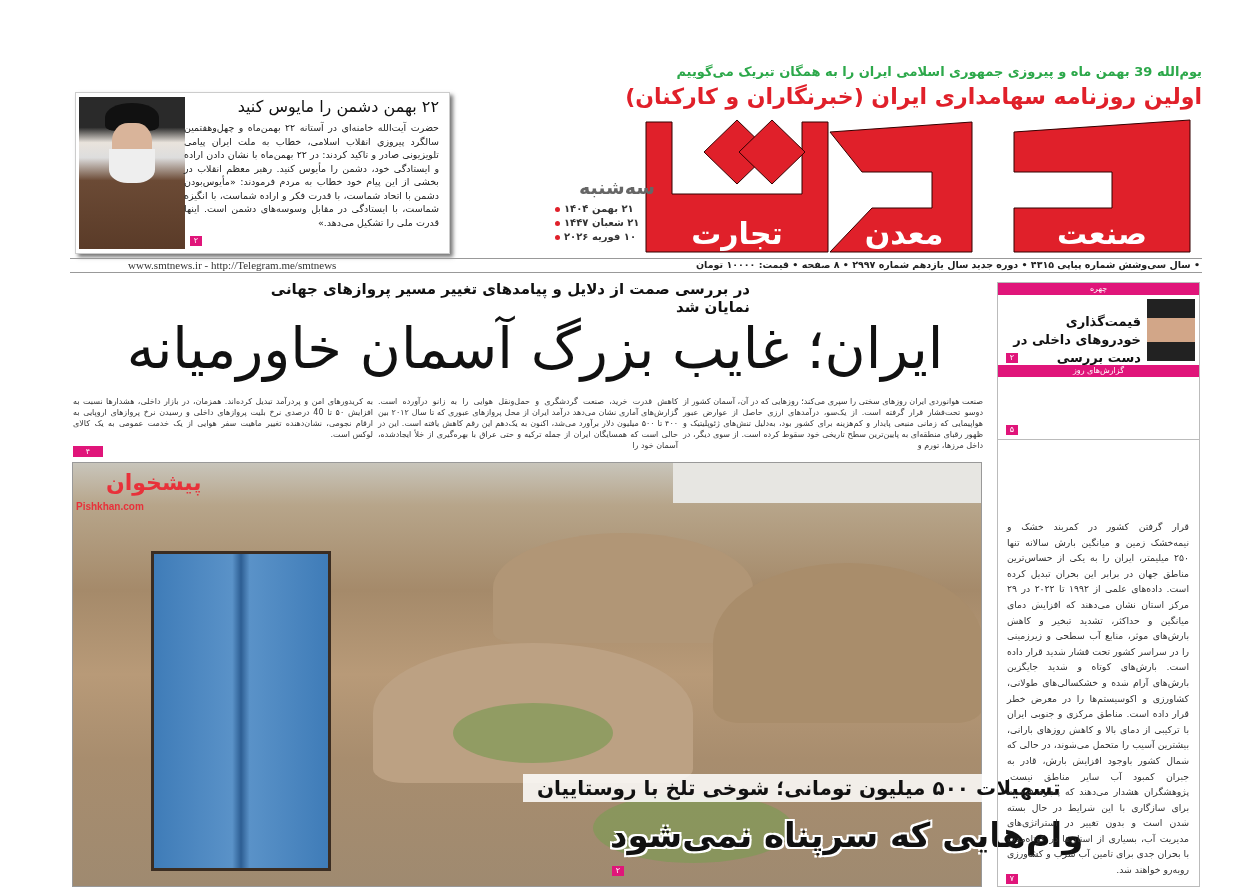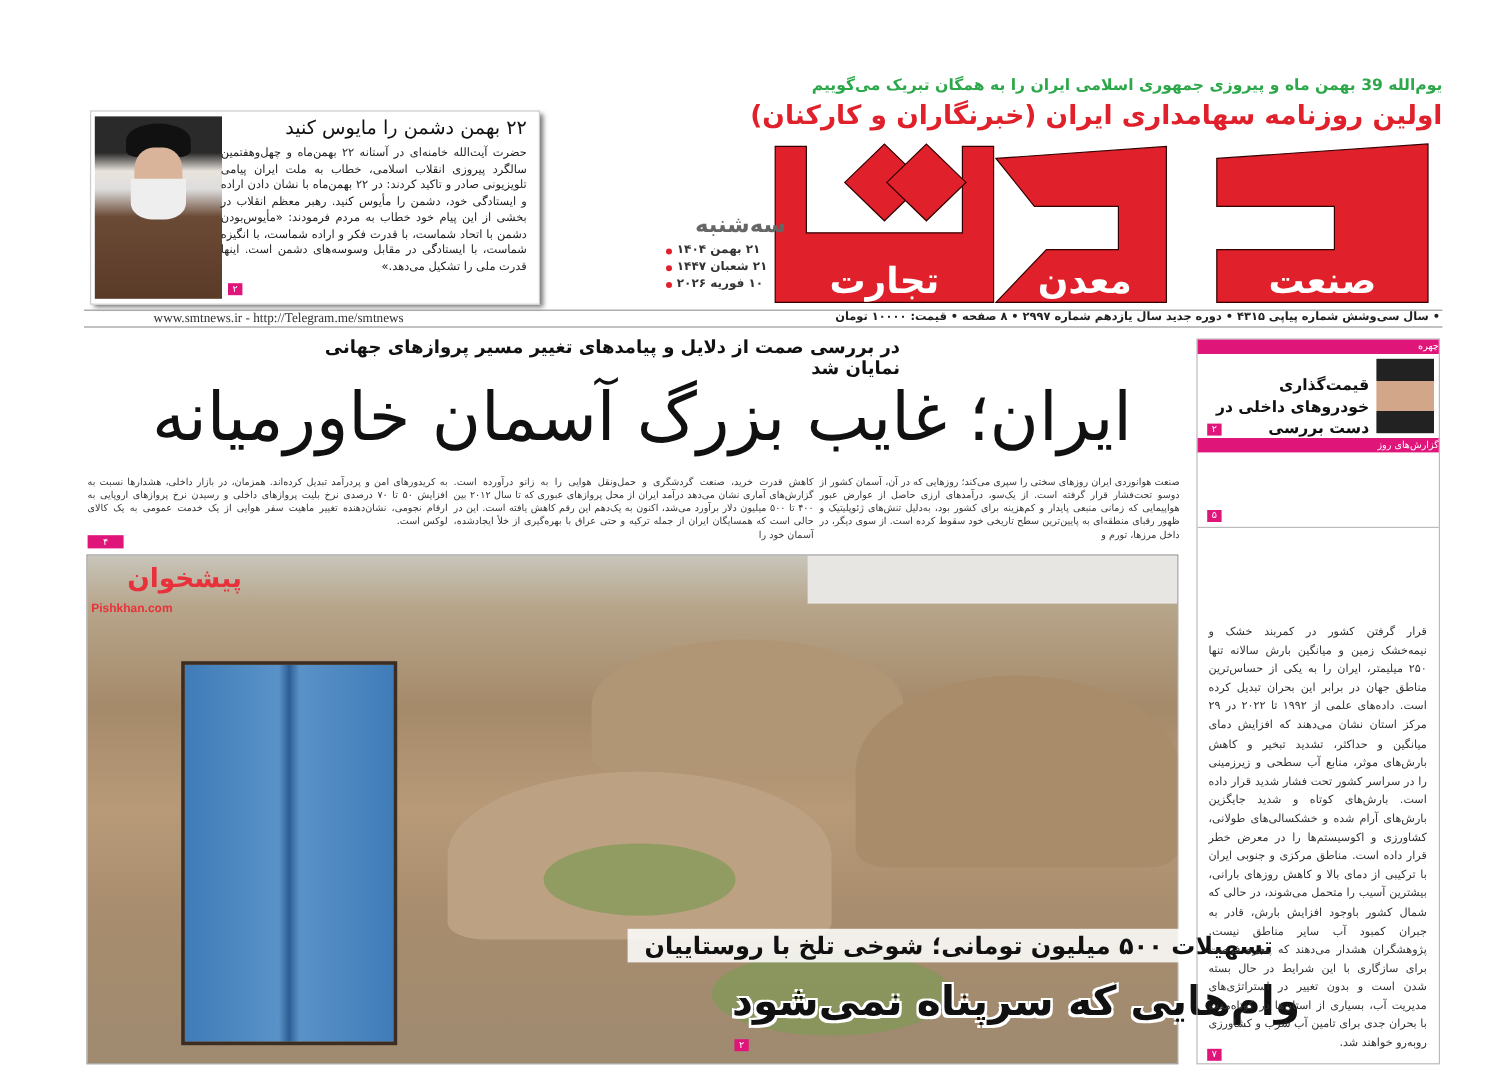--- a/index.html
+++ b/index.html
@@ -37,21 +37,21 @@
 .photo-main .door{position:absolute;left:78px;top:88px;width:180px;height:320px;background:linear-gradient(90deg,#3f7cb8,#5a92c8 45%,#2d5e93 50%,#5a92c8 55%,#3f7cb8);border:3px solid #3b2d22}
 .photo-main .mound{position:absolute;border-radius:50% 50% 10% 10%;background:#b19676}
 .photo-main .grass{position:absolute;background:#7f9a55;border-radius:50%;opacity:.7}
 .watermark{left:76px;top:470px;color:#e8313a;font-weight:bold}
 .watermark .fa{font-size:22px;display:block;margin-left:30px}
 .watermark .en{font-family:Liberation Sans, sans-serif;font-size:10px}
 .subhead{left:523px;top:774px;background:rgba(255,255,255,.85);padding:2px 14px;font-size:20px;font-weight:bold}
 .bighead2{left:610px;top:815px;font-size:34px;font-weight:900;color:#111;text-shadow:-2px -2px 0 #fff,2px -2px 0 #fff,-2px 2px 0 #fff,2px 2px 0 #fff}
 .photopage{left:612px;top:866px}
 .sidebar{left:997px;top:282px;width:203px;height:605px;border:1px solid #bbb}
-.sb-label{height:12px;background:#e0157a;color:#fff;font-size:8px;line-height:12px}
+.sb-label{height:12px;background:#e0157a;color:#fff;font-size:8px;text-align:center;line-height:12px}
 .face2{position:absolute;right:4px;top:16px;width:48px;height:62px;background:linear-gradient(180deg,#222 0 30%,#d2a688 30% 70%,#222 70%)}
 .sb-t1{position:absolute;right:58px;top:30px;width:140px;font-size:13px;font-weight:bold;line-height:18px}
 .sb-t2{position:absolute;left:0;right:0;top:100px;text-align:center;font-size:16px;font-weight:900;line-height:21px}
 .sb-t3{position:absolute;left:0;right:0;top:166px;text-align:center;font-size:19px;font-weight:900;line-height:30px}
 .sb-body{position:absolute;right:10px;top:236px;width:182px;font-size:9.3px;line-height:15.6px;text-align:justify;color:#333}
 </style>
 </head>
 <body>
 
 <div class="abs rtl slogan">یوم‌الله 39 بهمن ماه و پیروزی جمهوری اسلامی ایران را به همگان تبریک می‌گوییم</div>
@@ -93,21 +93,21 @@
 <div class="abs hr1"></div>
 <div class="abs hr2"></div>
 <div class="abs webline">www.smtnews.ir   -   http://Telegram.me/smtnews</div>
 <div class="abs rtl infoline">• سال سی‌وشش شماره پیاپی ۴۳۱۵ • دوره جدید سال یازدهم شماره ۲۹۹۷ • ۸ صفحه • قیمت: ۱۰۰۰۰ تومان</div>
 
 <div class="abs rtl kicker">در بررسی صمت از دلایل و پیامدهای تغییر مسیر پروازهای جهانی نمایان شد</div>
 <div class="abs rtl mainhead">ایران؛ غایب بزرگ آسمان خاورمیانه</div>
 
 <div class="abs rtl col c1">صنعت هوانوردی ایران روزهای سختی را سپری می‌کند؛ روزهایی که در آن، آسمان کشور از دوسو تحت‌فشار قرار گرفته است. از یک‌سو، درآمدهای ارزی حاصل از عوارض عبور هواپیمایی که زمانی منبعی پایدار و کم‌هزینه برای کشور بود، به‌دلیل تنش‌های ژئوپلیتیک و ظهور رقبای منطقه‌ای به پایین‌ترین سطح تاریخی خود سقوط کرده است. از سوی دیگر، در داخل مرزها، تورم و</div>
 <div class="abs rtl col c2">کاهش قدرت خرید، صنعت گردشگری و حمل‌ونقل هوایی را به زانو درآورده است. گزارش‌های آماری نشان می‌دهد درآمد ایران از محل پروازهای عبوری که تا سال ۲۰۱۲ بین ۴۰۰ تا ۵۰۰ میلیون دلار برآورد می‌شد، اکنون به یک‌دهم این رقم کاهش یافته است. این در حالی است که همسایگان ایران از جمله ترکیه و حتی عراق با بهره‌گیری از خلأ ایجادشده، آسمان خود را</div>
-<div class="abs rtl col c3">به کریدورهای امن و پردرآمد تبدیل کرده‌اند. همزمان، در بازار داخلی، هشدارها نسبت به افزایش ۵۰ تا ۷۰ درصدی نرخ بلیت پروازهای داخلی و رسیدن نرخ پروازهای اروپایی به ارقام نجومی، نشان‌دهنده تغییر ماهیت سفر هوایی از یک خدمت عمومی به یک کالای لوکس است.</div>
+<div class="abs rtl col c3">به کریدورهای امن و پردرآمد تبدیل کرده‌اند. همزمان، در بازار داخلی، هشدارها نسبت به افزایش ۵۰ تا 40 درصدی نرخ بلیت پروازهای داخلی و رسیدن نرخ پروازهای اروپایی به ارقام نجومی، نشان‌دهنده تغییر ماهیت سفر هوایی از یک خدمت عمومی به یک کالای لوکس است.</div>
 <div class="abs pagetag">۴</div>
 
 <div class="abs photo-main">
   <div class="sky"></div>
   <div class="mound" style="left:420px;top:70px;width:260px;height:110px"></div>
   <div class="mound" style="left:640px;top:100px;width:270px;height:160px;background:#a98d6b"></div>
   <div class="mound" style="left:300px;top:180px;width:320px;height:140px;background:#bca183"></div>
   <div class="grass" style="left:380px;top:240px;width:160px;height:60px"></div>
   <div class="grass" style="left:520px;top:330px;width:200px;height:70px"></div>
   <div class="door"></div>

